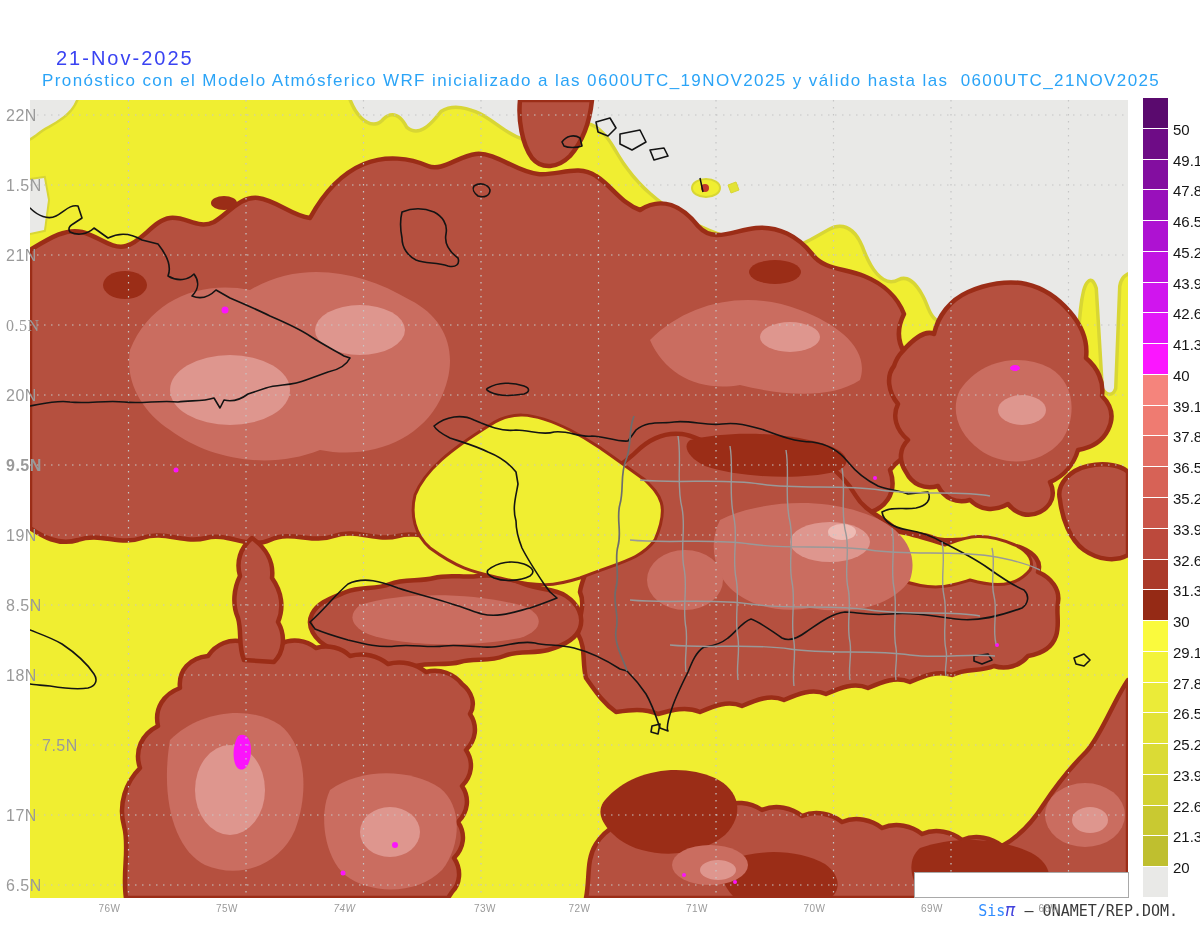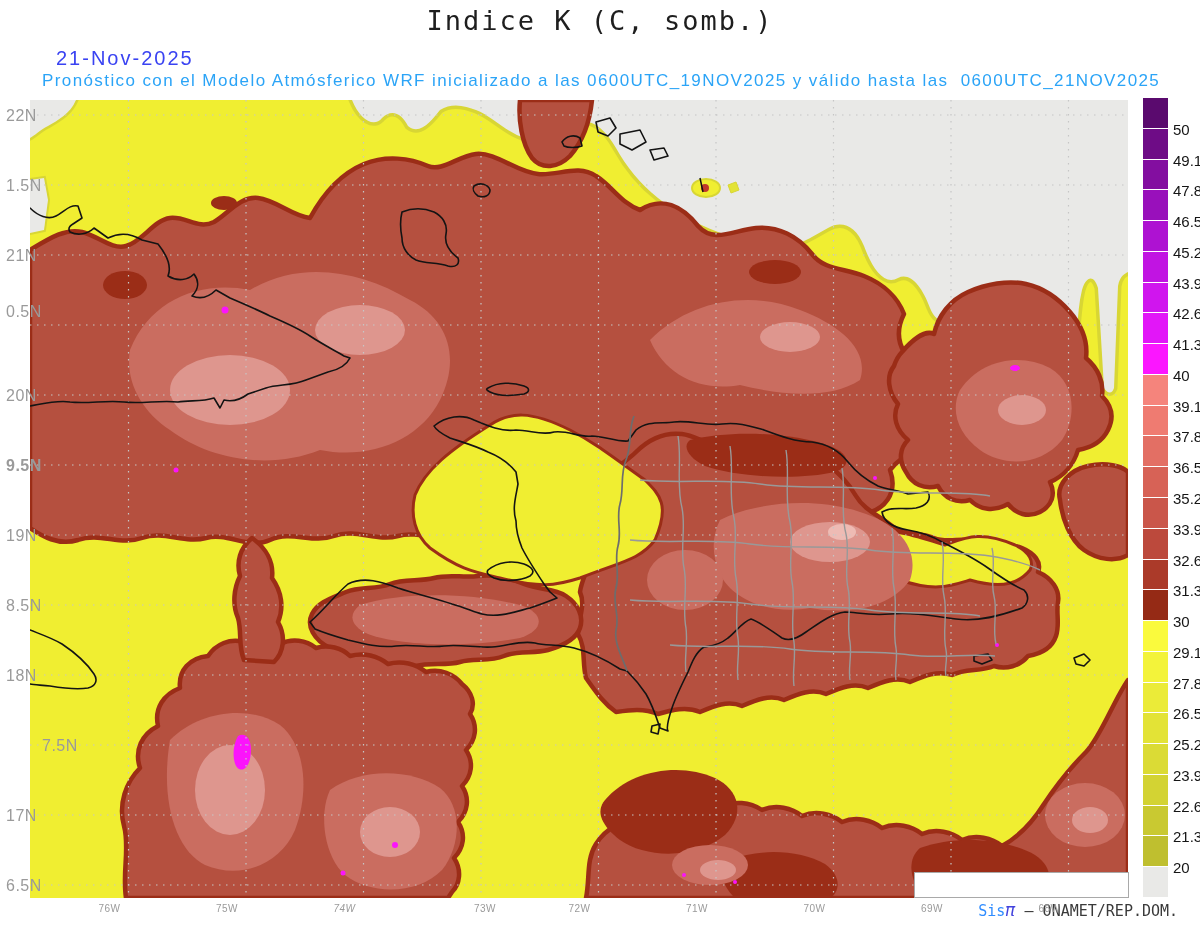--- a/index.html
+++ b/index.html
@@ -26,21 +26,20 @@
          font-family:"DejaVu Sans Mono",monospace;font-size:15px;white-space:pre;}
   .wm-sis{color:var(--watermark_blue,#2f8cff);}
   .wm-pi{color:var(--watermark_pi,#4242dd);font-style:italic;font-size:17px;}
   .wm-rest{color:var(--watermark_text,#3a3a3a);}
 </style>
 </head>
 <body>
 
 <div class="screen">
 
-  <div class="title">Indice K (C, somb.)</div>
   <div class="date">21-Nov-2025</div>
   <div class="subtitle">Pronóstico con el Modelo Atmósferico WRF inicializado a las 0600UTC_19NOV2025 y válido hasta las  0600UTC_21NOV2025</div>
 
   <div class="map">
     <svg width="1098" height="798" viewBox="0 0 1098 798">
 
       <rect x="0" y="0" width="1098" height="798" fill="#e9e9e7"></rect>
 
       <rect x="0" y="0" width="1098" height="798" fill="#f0ee31"></rect>
 
@@ -187,21 +186,21 @@
 
     <div class="watermark" style="position:absolute;left:884px;top:772px;">
       <span class="wm-sis">Sis</span><span class="wm-pi">π</span><span class="wm-rest"> – ONAMET/REP.DOM.</span>
     </div>
   </div>
 
   <div id="yticks">
       <div class="ytick" style="top: 107px;">22N</div>
       <div class="ytick" style="top: 177px;">1.5N</div>
       <div class="ytick" style="top: 247px;">21N</div>
-      <div class="ytick" style="top: 303px;">0.5N</div>
+      <div class="ytick" style="top: 317px; font-family: Liberation Serif, serif;">0.5N</div>
       <div class="ytick" style="top: 387px;">20N</div>
       <div class="ytick" style="top: 457px; font-weight: bold;">9.5N</div>
       <div class="ytick" style="top: 527px;">19N</div>
       <div class="ytick" style="top: 597px;">8.5N</div>
       <div class="ytick" style="top: 667px;">18N</div>
       <div class="ytick" style="top: 737px; padding-left: 36px;">7.5N</div>
       <div class="ytick" style="top: 807px;">17N</div>
       <div class="ytick" style="top: 877px;">6.5N</div>
     </div>
   <div id="xticks">

